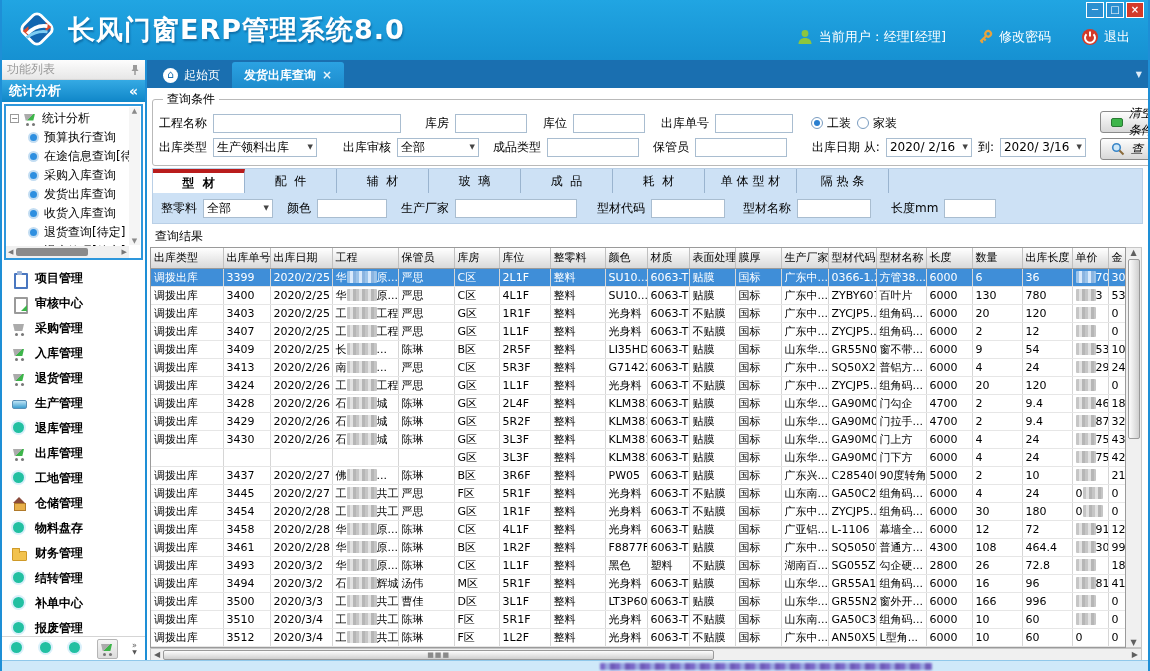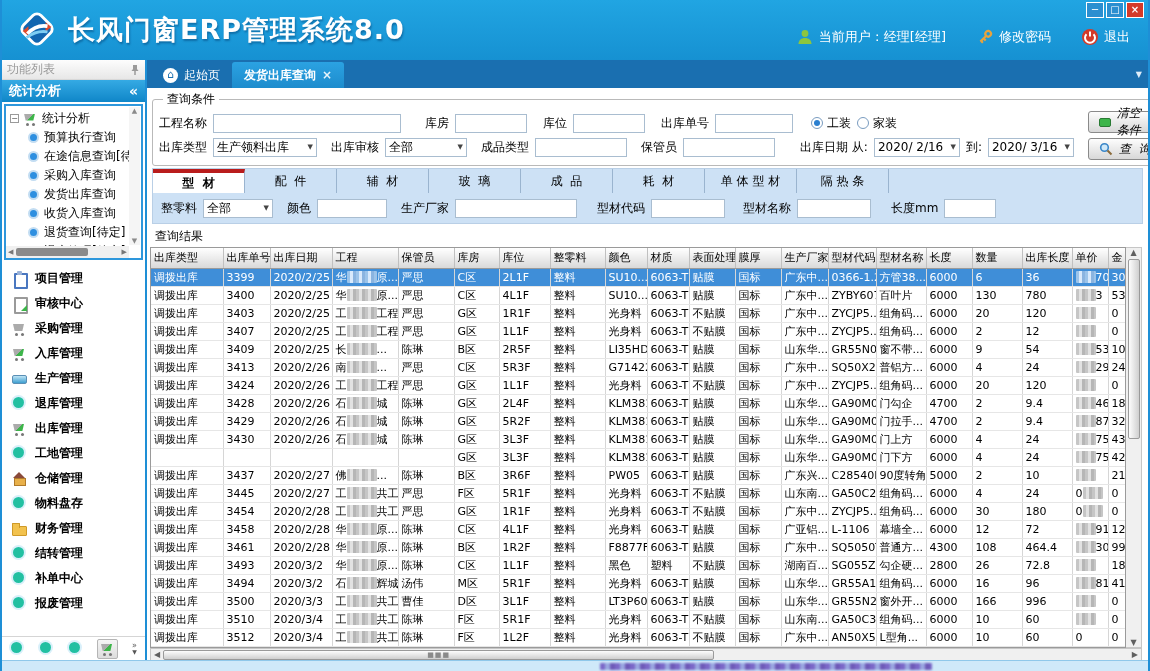--- a/index.html
+++ b/index.html
@@ -242,20 +242,24 @@
           </div>
           <div class="menu-item">
             <span class="ic cart-icon"></span>
             <span>采购管理</span>
           </div>
           <div class="menu-item">
             <span class="ic cart-in-icon"></span>
             <span>入库管理</span>
           </div>
           <div class="menu-item">
+            <span class="ic cart-return-icon"></span>
+            <span>退货管理</span>
+          </div>
+          <div class="menu-item">
             <span class="ic machine-icon"></span>
             <span>生产管理</span>
           </div>
           <div class="menu-item">
             <span class="ic dot-icon"></span>
             <span>退库管理</span>
           </div>
           <div class="menu-item">
             <span class="ic cart-out-icon"></span>
             <span>出库管理</span>
@@ -338,21 +342,21 @@
                   <span class="radio"></span>
                   <span>家装</span>
                 </span>
               </div>
               <div class="qrow">
                 <label>出库类型</label>
                 <span class="combo" style="width:104px">
                     <span>生产领料出库</span>
                     <span class="arr">▼</span>
                   </span>
-                <label style="margin-left:8px">出库审核</label>
+                <label style="margin-left:20px">出库审核</label>
                 <span class="combo" style="width:82px">
                     <span>全部</span>
                     <span class="arr">▼</span>
                   </span>
                 <label style="margin-left:8px">成品类型</label>
                 <span class="tbx" style="width:92px"></span>
                 <label style="margin-left:8px">保管员</label>
                 <span class="tbx" style="width:92px"></span>
                 <label style="margin-left:19px"><span>出库日期</span> <span>从:</span></label>
                 <span class="combo" style="width:86px">

